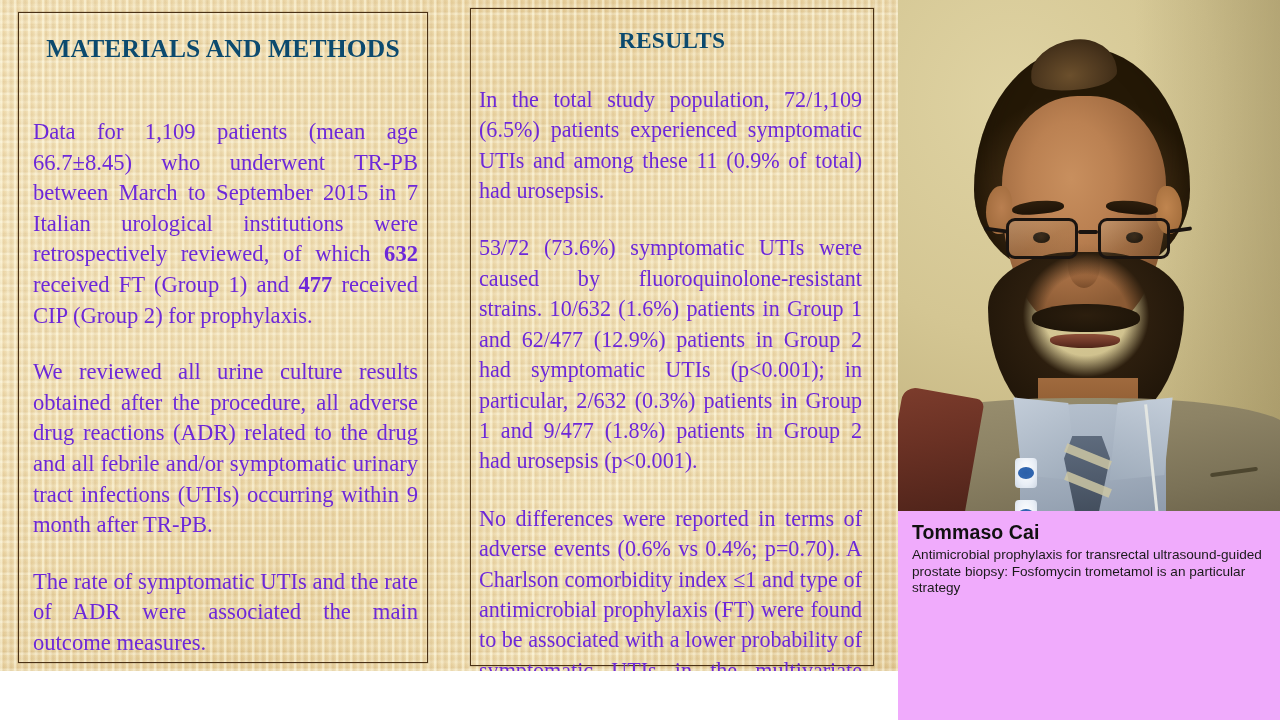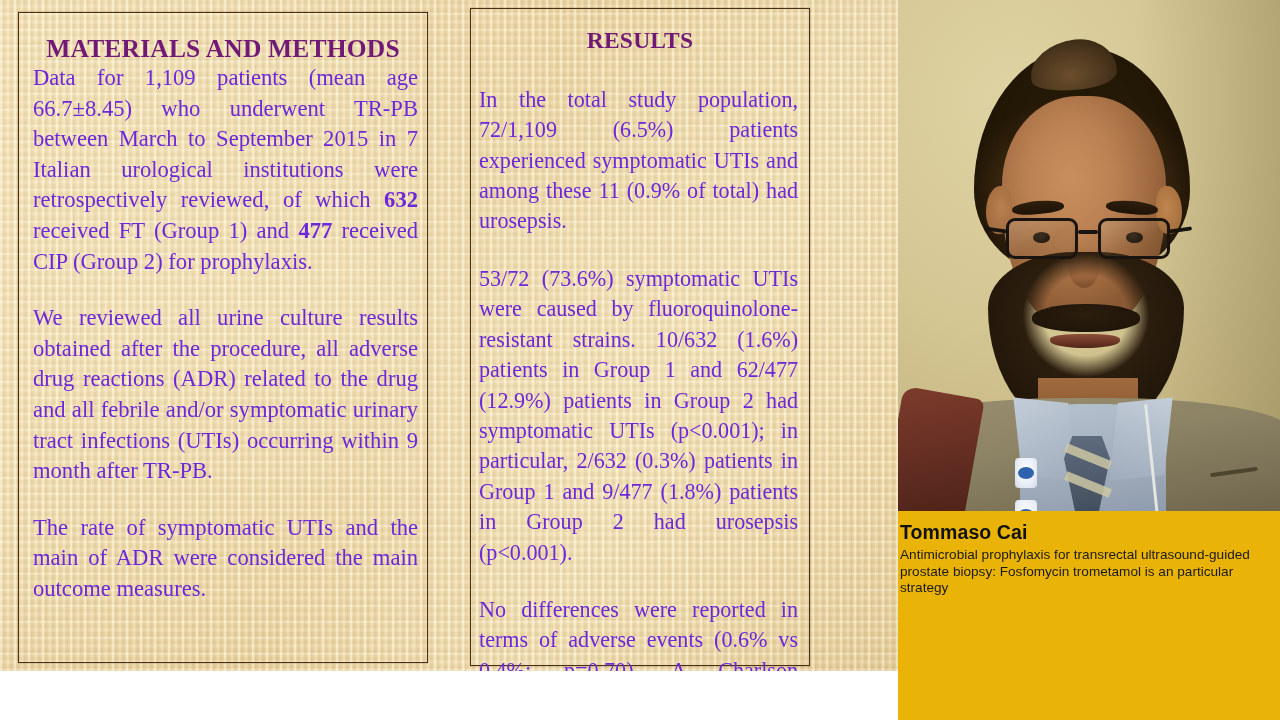--- a/index.html
+++ b/index.html
@@ -90,28 +90,28 @@
   #panel-materials {
     left: 18px;
     top: 12px;
     width: 410px;
     height: 651px;
   }
 
   #panel-results {
     left: 470px;
     top: 8px;
-    width: 340px;
+    width: 404px;
     height: 658px;
   }
 
   .panel-title {
     font-family: "Liberation Serif", "DejaVu Serif", serif;
     font-weight: bold;
-    color: #701a75;
+    color: #0c4a6e;
     text-align: center;
     letter-spacing: 0.2px;
   }
 
   #panel-materials .panel-title {
     font-size: 25.5px;
     margin: 22px 8px 0 8px;
     line-height: 1.1;
   }
 
@@ -127,20 +127,21 @@
     text-align: justify;
     text-justify: inter-word;
     -webkit-hyphens: none;
     hyphens: none;
   }
 
   #panel-materials .panel-body {
     font-size: 22.6px;
     line-height: 30.6px;
     margin: 0 9px 0 14px;
+    padding-top: 54px;
   }
 
   #panel-results .panel-body {
     font-size: 22.1px;
     line-height: 30.4px;
     margin: 0 11px 0 8px;
     padding-top: 31px;
   }
 
   .para { margin: 0 0 26px 0; }
@@ -373,23 +374,23 @@
     pointer-events: none;
   }
 
   
   #caption {
     position: absolute;
     left: 0;
     top: 511px;
     width: 382px;
     height: 209px;
-    background: #eab308;
+    background: #f0abfc;
     box-sizing: border-box;
-    padding: 10px 14px 0 2px;
+    padding: 10px 14px 0 14px;
   }
   #speaker-name {
     font-family: "Liberation Sans", sans-serif;
     font-weight: bold;
     font-size: 19.5px;
     color: #111111;
     letter-spacing: 0.1px;
     margin: 0 0 4px 0;
     line-height: 1.15;
   }
@@ -408,21 +409,21 @@
 
   <div id="slide">
     <div id="slide-texture"></div>
     <div id="slide-vignette"></div>
 
     <div class="panel" id="panel-materials">
       <div class="panel-title">MATERIALS AND METHODS</div>
       <div class="panel-body">
         <p class="para">Data for 1,109 patients (mean age 66.7±8.45) who underwent TR-PB between March to September 2015 in 7 Italian urological institutions were retrospectively reviewed, of which <span class="bold-num">632</span> received FT (Group 1) and <span class="bold-num">477</span> received CIP (Group 2) for prophylaxis.</p>
         <p class="para">We reviewed all urine culture results obtained after the procedure, all adverse drug reactions (ADR) related to the drug and all febrile and/or symptomatic urinary tract infections (UTIs) occurring within 9 month after TR-PB.</p>
-        <p class="para">The rate of symptomatic UTIs and the main of ADR were considered the main outcome measures.</p>
+        <p class="para">The rate of symptomatic UTIs and the rate of ADR were associated the main outcome measures.</p>
       </div>
     </div>
 
     <div class="panel" id="panel-results">
       <div class="panel-title">RESULTS</div>
       <div class="panel-body">
         <p class="para">In the total study population, 72/1,109 (6.5%) patients experienced symptomatic UTIs and among these 11 (0.9% of total) had urosepsis.</p>
         <p class="para">53/72 (73.6%) symptomatic UTIs were caused by fluoroquinolone-resistant strains. 10/632 (1.6%) patients in Group 1 and 62/477 (12.9%) patients in Group 2 had symptomatic UTIs (p&lt;0.001); in particular, 2/632 (0.3%) patients in Group 1 and 9/477 (1.8%) patients in Group 2 had urosepsis (p&lt;0.001).</p>
         <p class="para">No differences were reported in terms of adverse events (0.6% vs 0.4%; p=0.70). A Charlson comorbidity index ≤1 and type of antimicrobial prophylaxis (FT) were found to be associated with a lower probability of symptomatic UTIs in the multivariate model.</p>
       </div>

